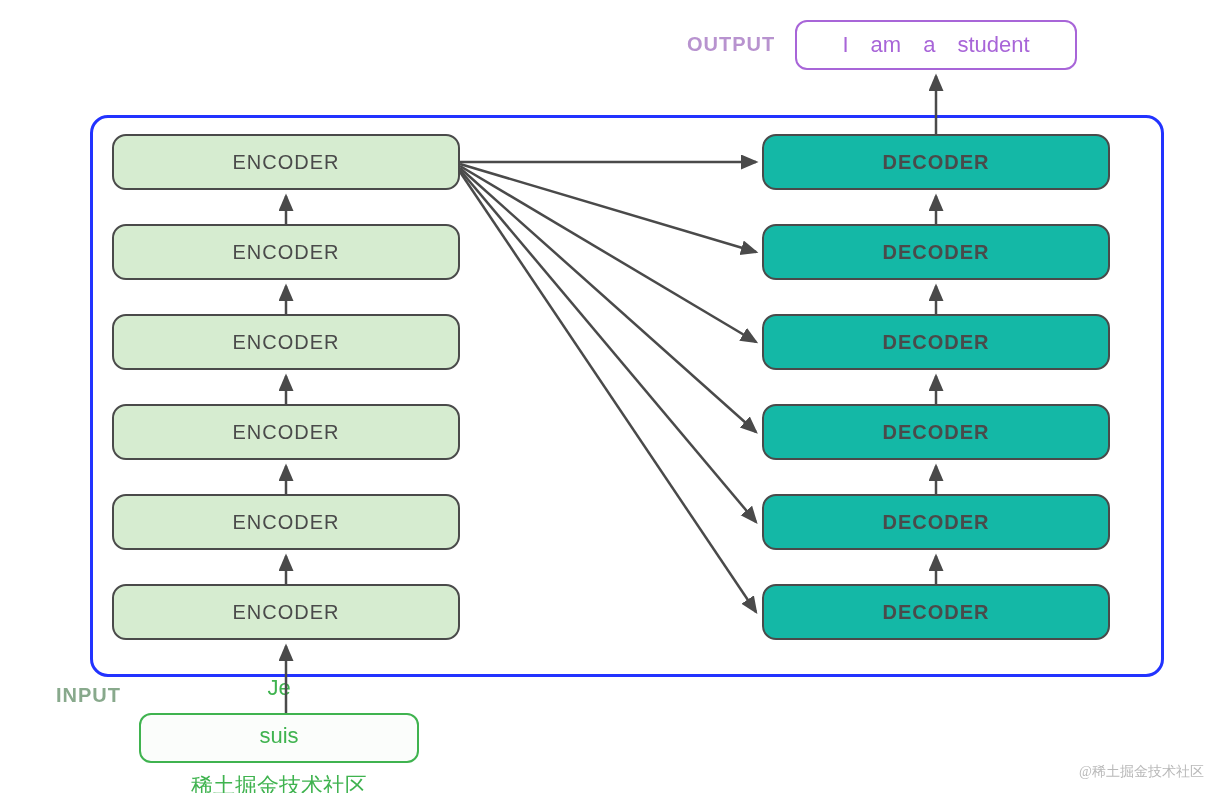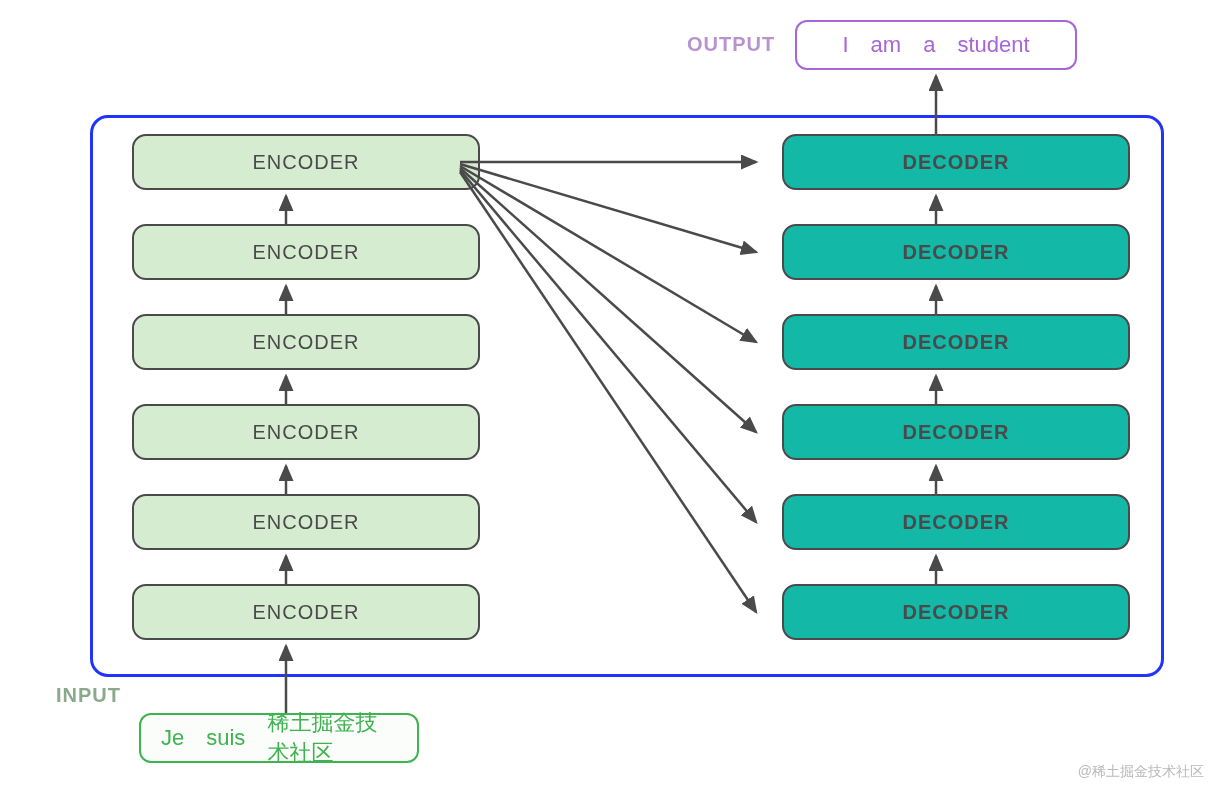--- a/index.html
+++ b/index.html
@@ -34,21 +34,20 @@
     height: 56px;
     border: 2px solid #4a4a4a;
     border-radius: 14px;
     display: flex;
     align-items: center;
     justify-content: center;
     font-size: 20px;
     letter-spacing: 1px;
     font-weight: 500;
     color: #4a4a4a;
-    margin-left: 20px;
   }
   .enc { background: #d6ecd0; }
   .dec { background: #14b8a6; font-weight: bold; }
   .io-box {
     position: absolute;
     border-radius: 12px;
     display: flex;
     align-items: center;
     justify-content: center;
     gap: 22px;
@@ -56,20 +55,21 @@
     height: 50px;
     padding: 0 20px;
   }
   .input-box {
     left: 139px;
     top: 713px;
     width: 280px;
     border: 2px solid #3fb34f;
     color: #3fb34f;
     background: #fbfdfb;
+    flex-direction: column;
   }
   .output-box {
     left: 795px;
     top: 20px;
     width: 282px;
     border: 2px solid #a865d8;
     color: #a865d8;
     background: #ffffff;
   }
   .io-label {
@@ -79,20 +79,21 @@
     font-weight: 700;
   }
   .input-label { left: 56px; top: 684px; color: #88a98c; }
   .output-label { left: 687px; top: 33px; color: #b893cf; }
   .watermark {
     position: absolute;
     right: 14px;
     bottom: 12px;
     font-size: 14px;
     color: #b9b9b9;
+    font-family: Liberation Serif, serif;
   }
   svg.arrows {
     position: absolute;
     left: 0;
     top: 0;
     width: 1218px;
     height: 793px;
     pointer-events: none;
   }
 </style>

